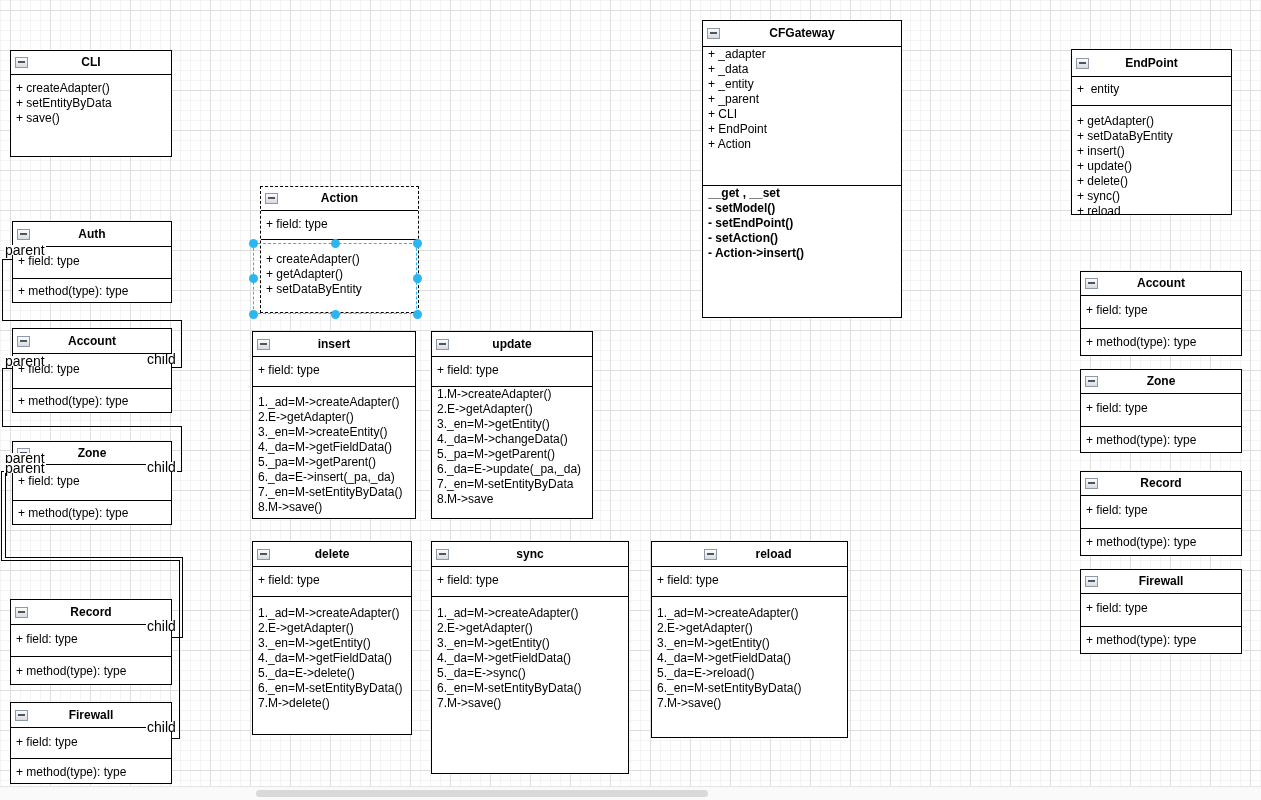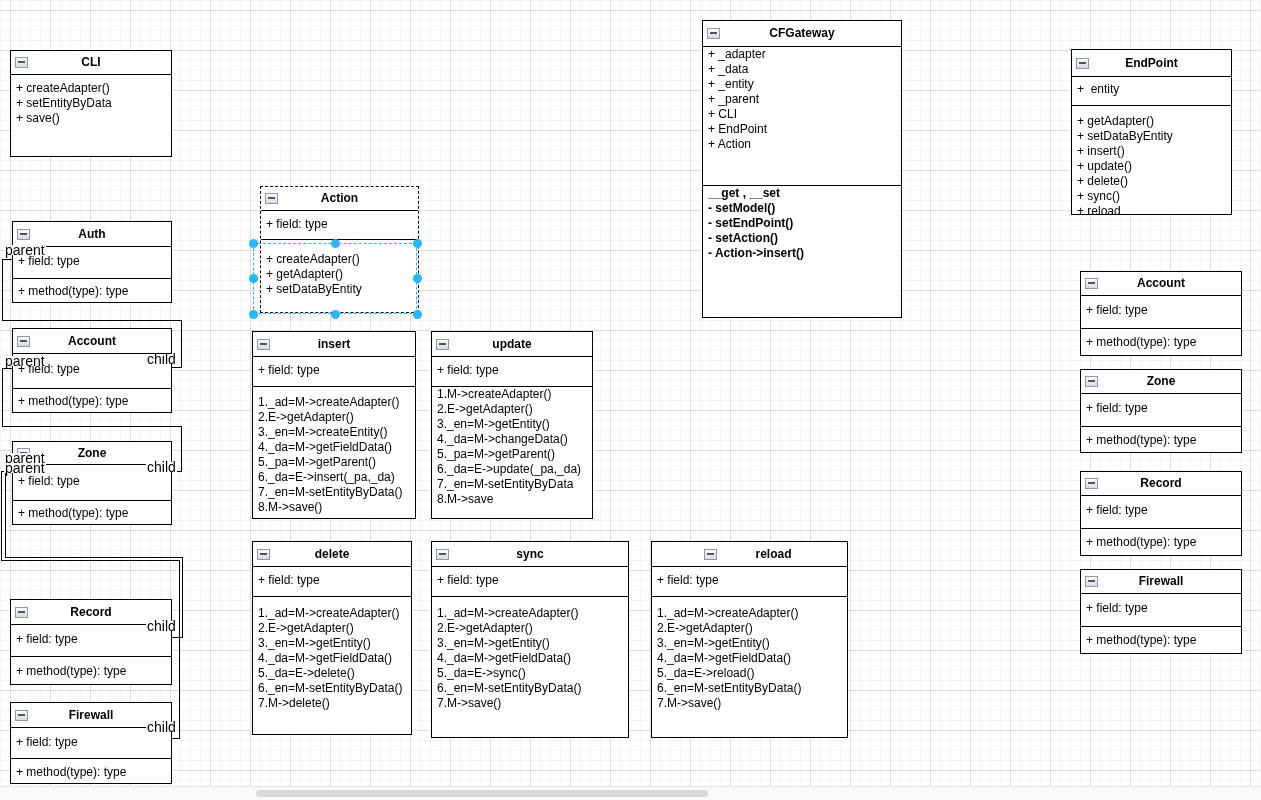--- a/index.html
+++ b/index.html
@@ -157,21 +157,21 @@
         <div class="comp" style="height: 140px; padding-top: 9px;">
           <div class="row">1._ad=M-&gt;createAdapter()</div>
           <div class="row">2.E-&gt;getAdapter()</div>
           <div class="row">3._en=M-&gt;getEntity()</div>
           <div class="row">4._da=M-&gt;getFieldData()</div>
           <div class="row">5._da=E-&gt;delete()</div>
           <div class="row">6._en=M-setEntityByData()</div>
           <div class="row">7.M-&gt;delete()</div>
         </div>
       </div>
-      <div class="uml-class" style="left: 431px; top: 541px; width: 198px; height: 197px;">
+      <div class="uml-class" style="left: 431px; top: 541px; width: 198px; height: 233px;">
         <div class="uml-title" style="height: 24px; line-height: 24px;"><span class="collapse-icon" style="top: 7px;"><span class="minus"></span></span><span>sync</span></div>
         <div class="comp" style="height: 30px; padding-top: 6px;">
           <div class="row">+ field: type</div>
         </div>
         <div class="comp" style="height: 143px; padding-top: 9px;">
           <div class="row">1._ad=M-&gt;createAdapter()</div>
           <div class="row">2.E-&gt;getAdapter()</div>
           <div class="row">3._en=M-&gt;getEntity()</div>
           <div class="row">4._da=M-&gt;getFieldData()</div>
           <div class="row">5._da=E-&gt;sync()</div>

